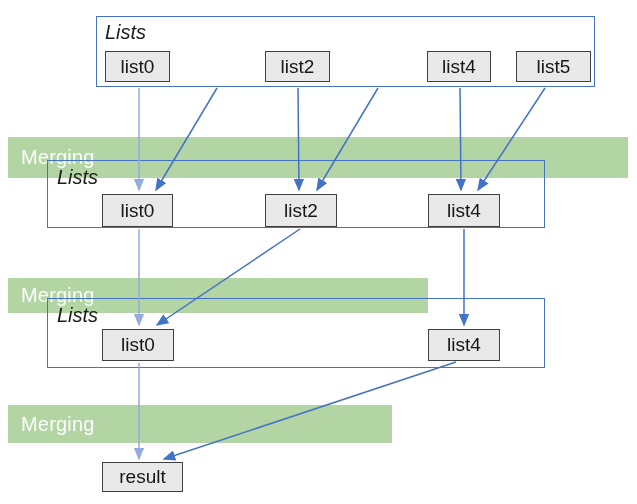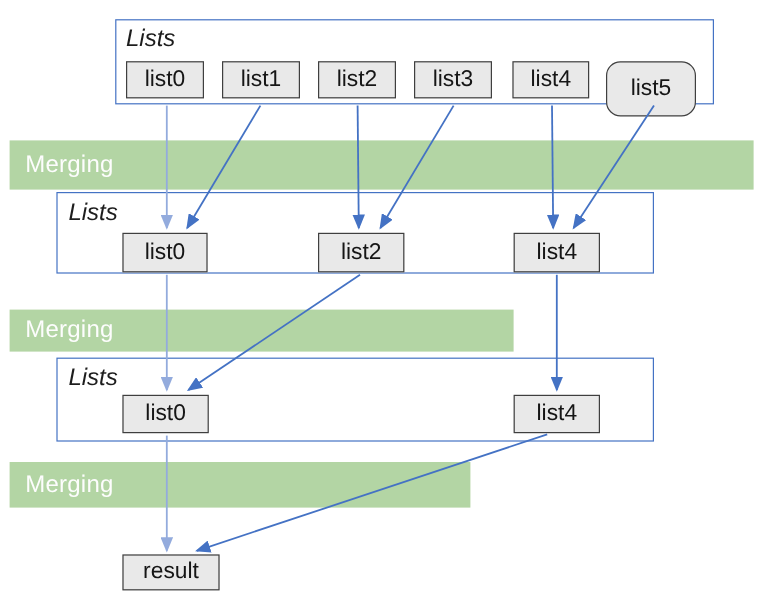--- a/index.html
+++ b/index.html
@@ -14,20 +14,21 @@
     height: 504px;
     background: #ffffff;
     overflow: hidden;
   }
   .band {
     position: absolute;
     background: var(--band-fill, #b3d5a4);
     display: flex;
     align-items: center;
     z-index: 1;
+    margin-top: 20px;
   }
   .band-label {
     color: var(--band-text, #fdfdfd);
     font-size: 20px;
     padding-left: 13px;
     letter-spacing: 0.2px;
   }
   .container-box {
     position: absolute;
     border: 1.6px solid var(--container-border, #4472c4);
@@ -72,25 +73,23 @@
     </div>
     <div class="band" style="left: 8px; top: 258px; width: 420px; height: 35px;">
       <span class="band-label">Merging</span>
     </div>
     <div class="band" style="left: 8px; top: 385px; width: 384px; height: 38px;">
       <span class="band-label">Merging</span>
     </div>
     <div class="container-box" style="left: 96px; top: 16px; width: 499px; height: 71px;"></div>
     <div class="container-label" style="left: 105px; top: 21px;">Lists</div>
     <div class="node" style="left: 105px; top: 51px; width: 65px; height: 31px;">list0</div>
-    <div class="node" style="left: 185px; top: 51px; width: 65px; height: 31px;">list1</div>
     <div class="node" style="left: 265px; top: 51px; width: 65px; height: 31px;">list2</div>
-    <div class="node" style="left: 345px; top: 51px; width: 65px; height: 31px;">list3</div>
     <div class="node" style="left: 427px; top: 51px; width: 64px; height: 31px;">list4</div>
-    <div class="node" style="left: 505px; top: 51px; width: 75px; height: 46px; border-radius: 12px;">list5</div>
+    <div class="node" style="left: 516px; top: 51px; width: 75px; height: 31px;">list5</div>
     <div class="container-box" style="left: 47px; top: 160px; width: 498px; height: 68px;"></div>
     <div class="container-label" style="left: 57px; top: 166px;">Lists</div>
     <div class="node" style="left: 102px; top: 194px; width: 71px; height: 33px;">list0</div>
     <div class="node" style="left: 265px; top: 194px; width: 72px; height: 33px;">list2</div>
     <div class="node" style="left: 428px; top: 194px; width: 72px; height: 33px;">list4</div>
     <div class="container-box" style="left: 47px; top: 298px; width: 498px; height: 70px;"></div>
     <div class="container-label" style="left: 57px; top: 304px;">Lists</div>
     <div class="node" style="left: 102px; top: 329px; width: 72px; height: 32px;">list0</div>
     <div class="node" style="left: 428px; top: 329px; width: 72px; height: 32px;">list4</div>
     <div class="node" style="left: 102px; top: 462px; width: 81px; height: 30px;">result</div>

